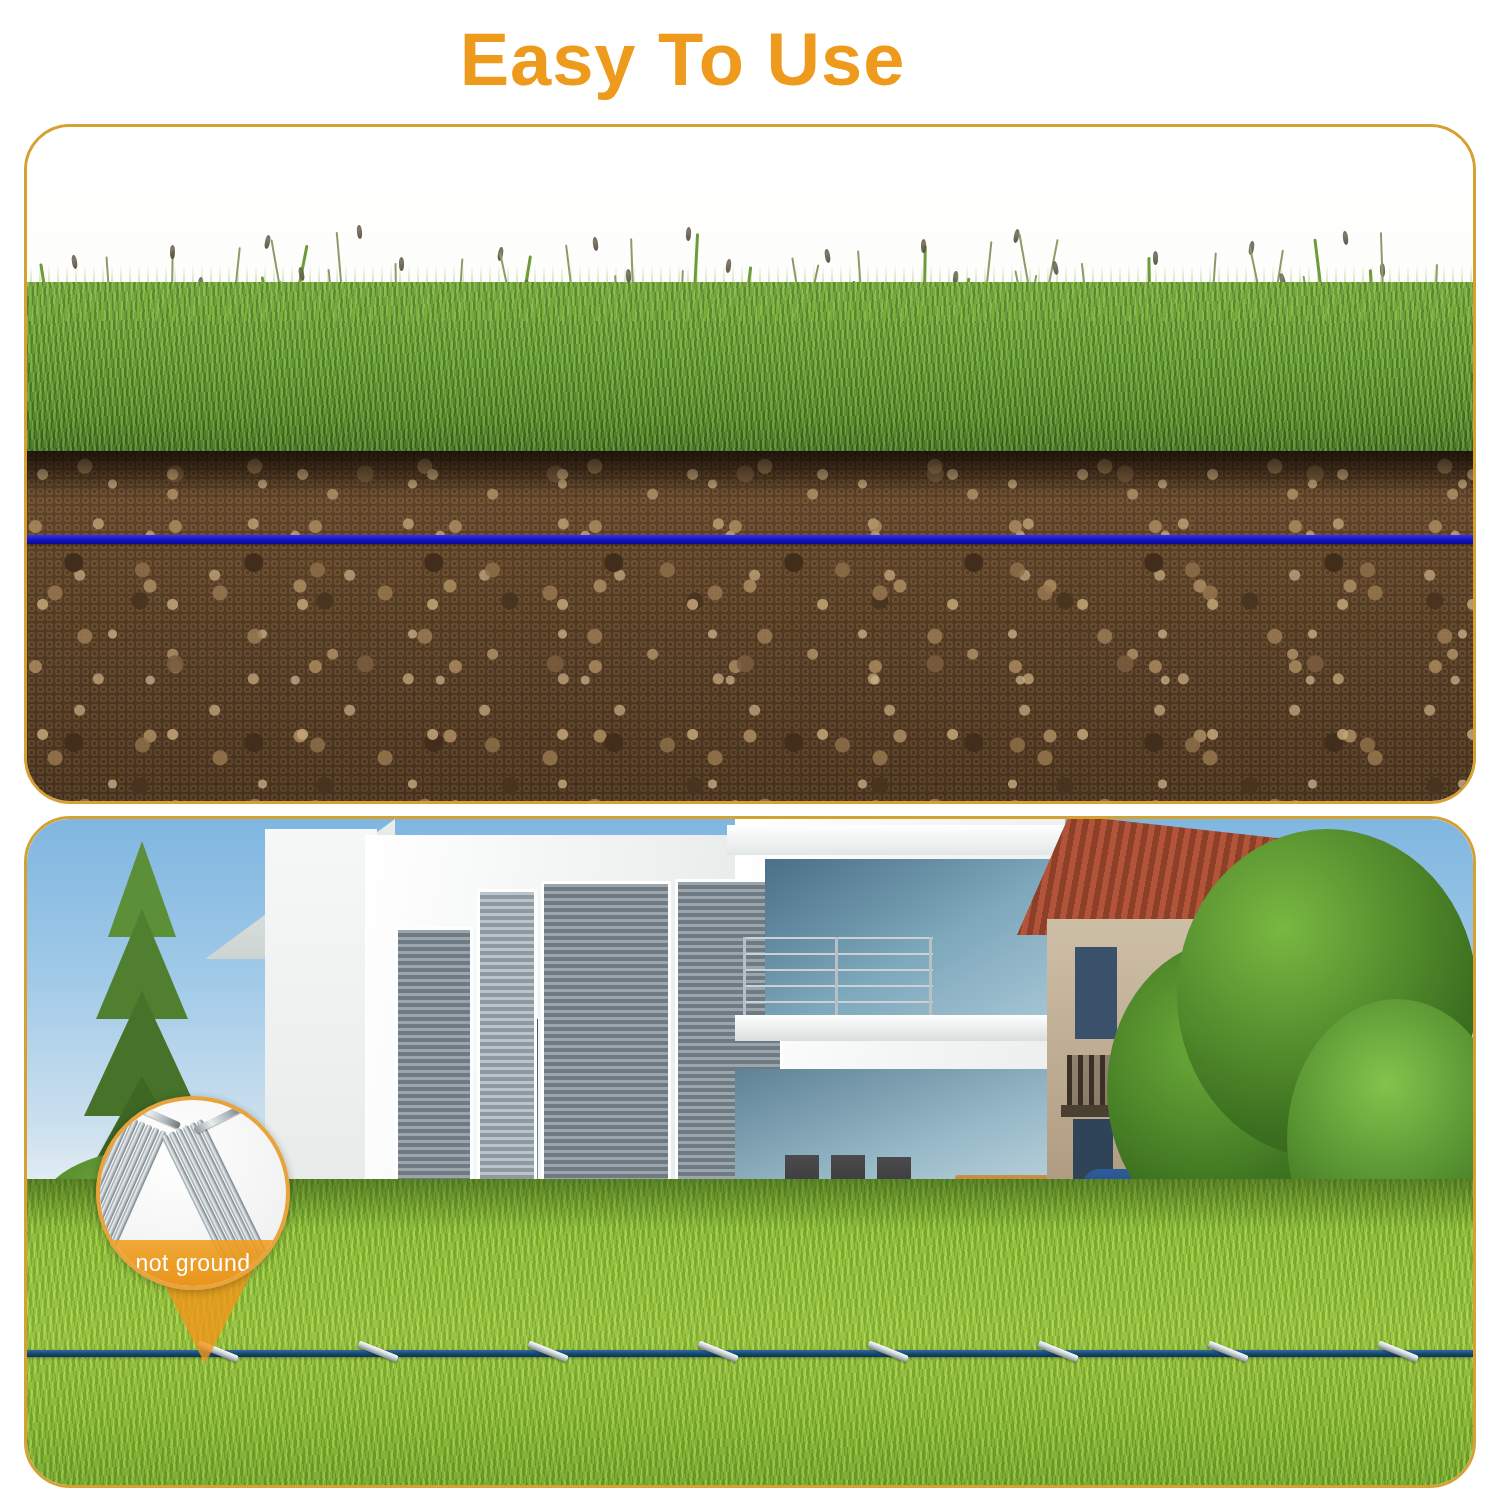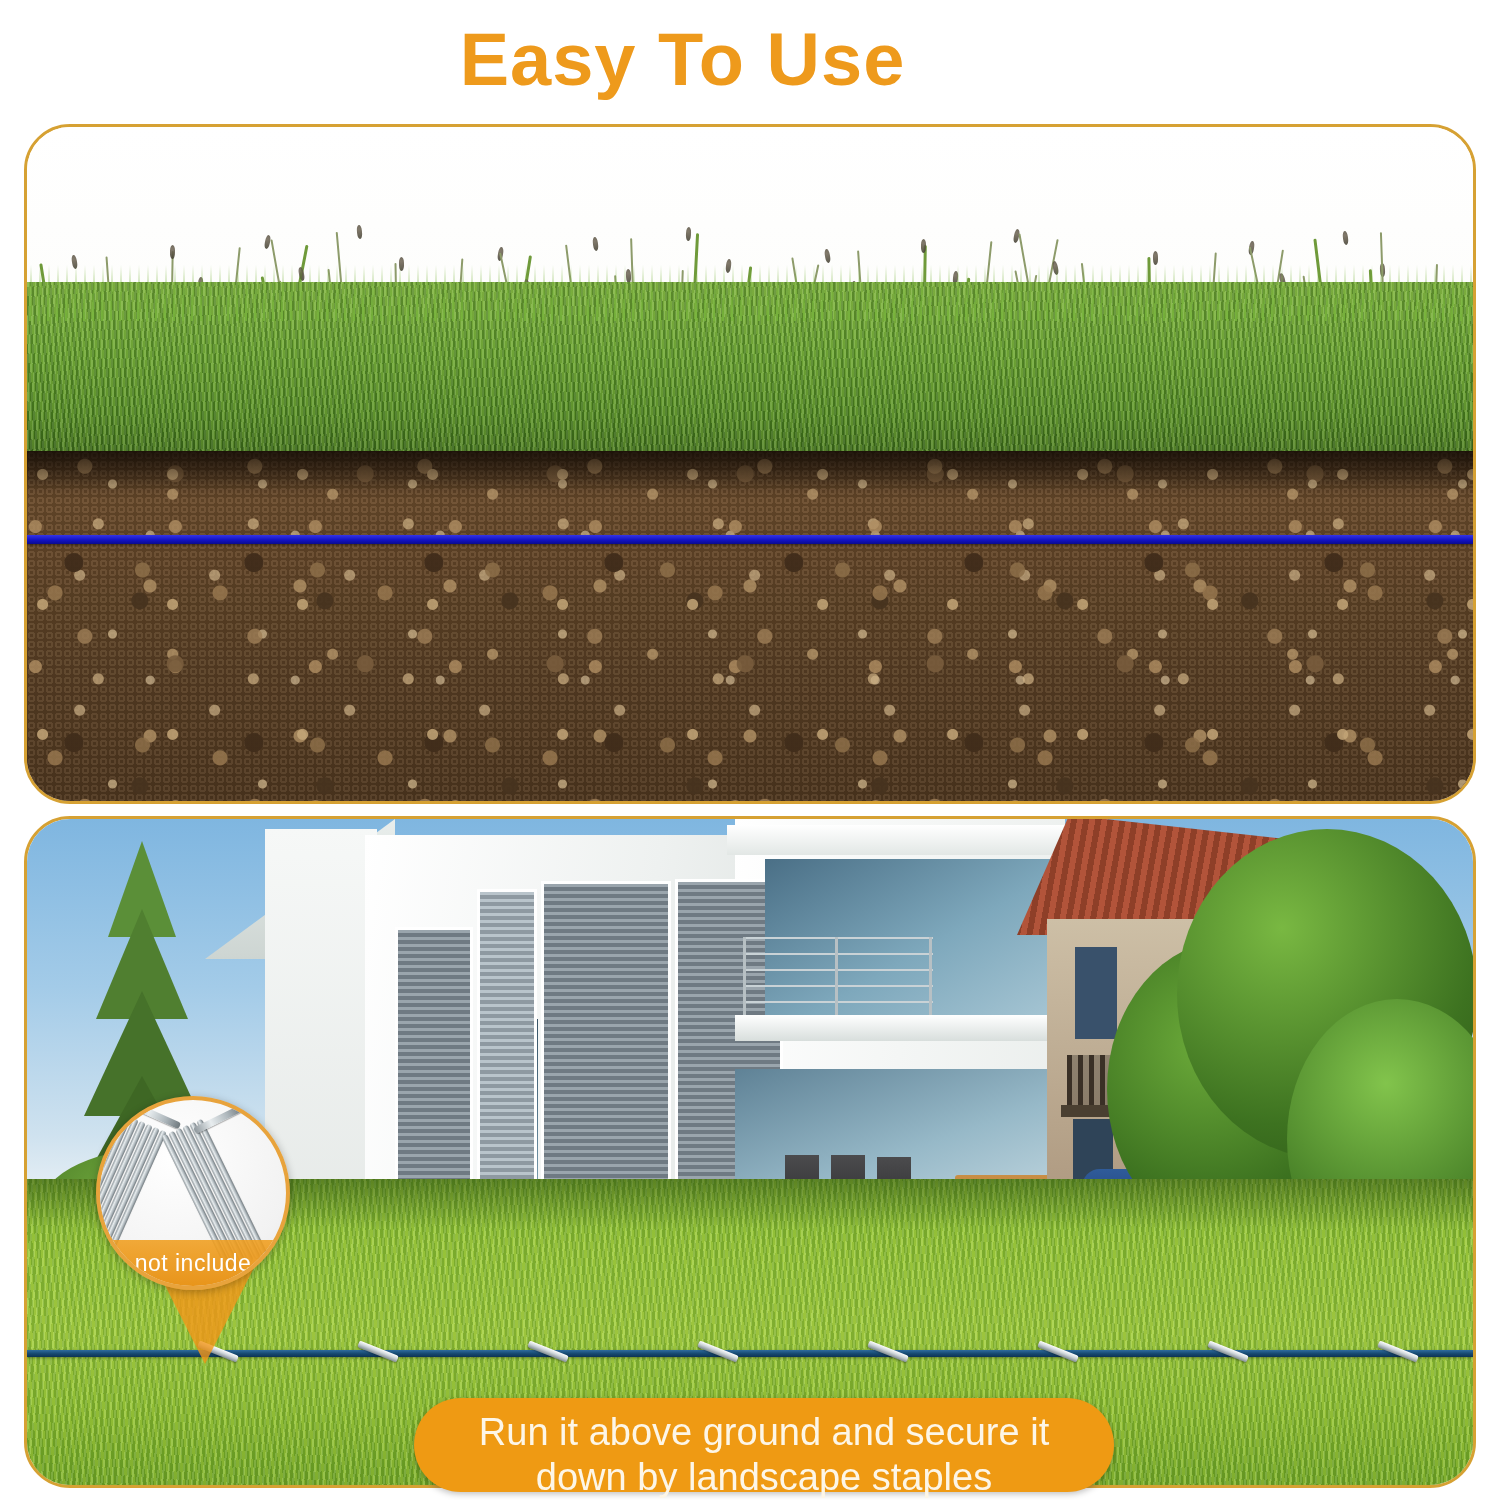--- a/index.html
+++ b/index.html
@@ -665,19 +665,17 @@
         <i style="left:61px;top:31px;width:6px;height:150px;transform:rotate(24deg);transform-origin:top center"></i>
         <i style="left:96px;top:20px;width:6px;height:150px;transform:rotate(-26deg);transform-origin:top center"></i>
         <i style="left:89px;top:23px;width:6px;height:150px;transform:rotate(-26deg);transform-origin:top center"></i>
         <i style="left:82px;top:26px;width:6px;height:150px;transform:rotate(-26deg);transform-origin:top center"></i>
         <i style="left:75px;top:29px;width:6px;height:150px;transform:rotate(-26deg);transform-origin:top center"></i>
         <i style="left:68px;top:32px;width:6px;height:150px;transform:rotate(-26deg);transform-origin:top center"></i>
         <i style="left:61px;top:35px;width:6px;height:150px;transform:rotate(-26deg);transform-origin:top center"></i>
         <i style="left:30px;top:12px;width:52px;height:7px;transform:rotate(24deg)"></i>
         <i style="left:92px;top:16px;width:52px;height:7px;transform:rotate(-26deg)"></i>
       </div>
-    <div class="not-include">not include</div>
+    <div class="not-include">not ground</div>
   </div>
 
-  <div class="pill" id="pill-bottom">Run it above ground and secure it
-down by landscape staples</div>
 
 </div>
 
 </body></html>

